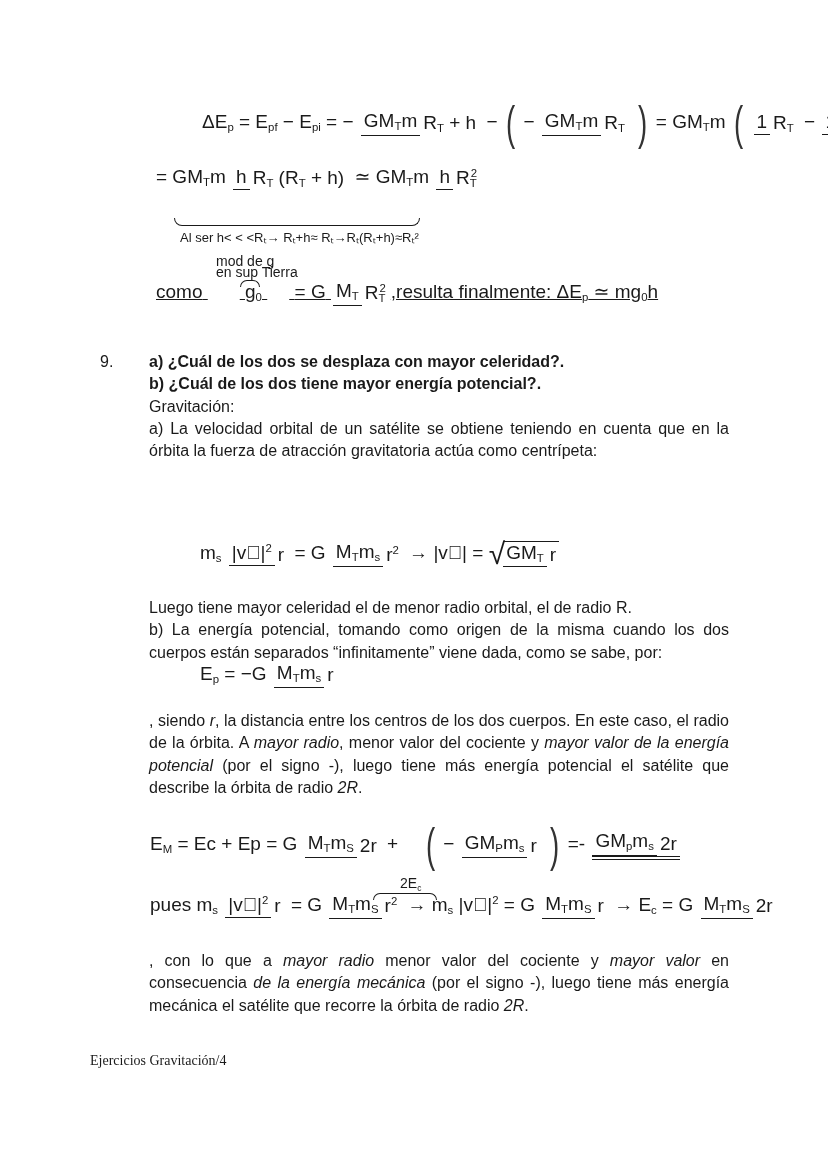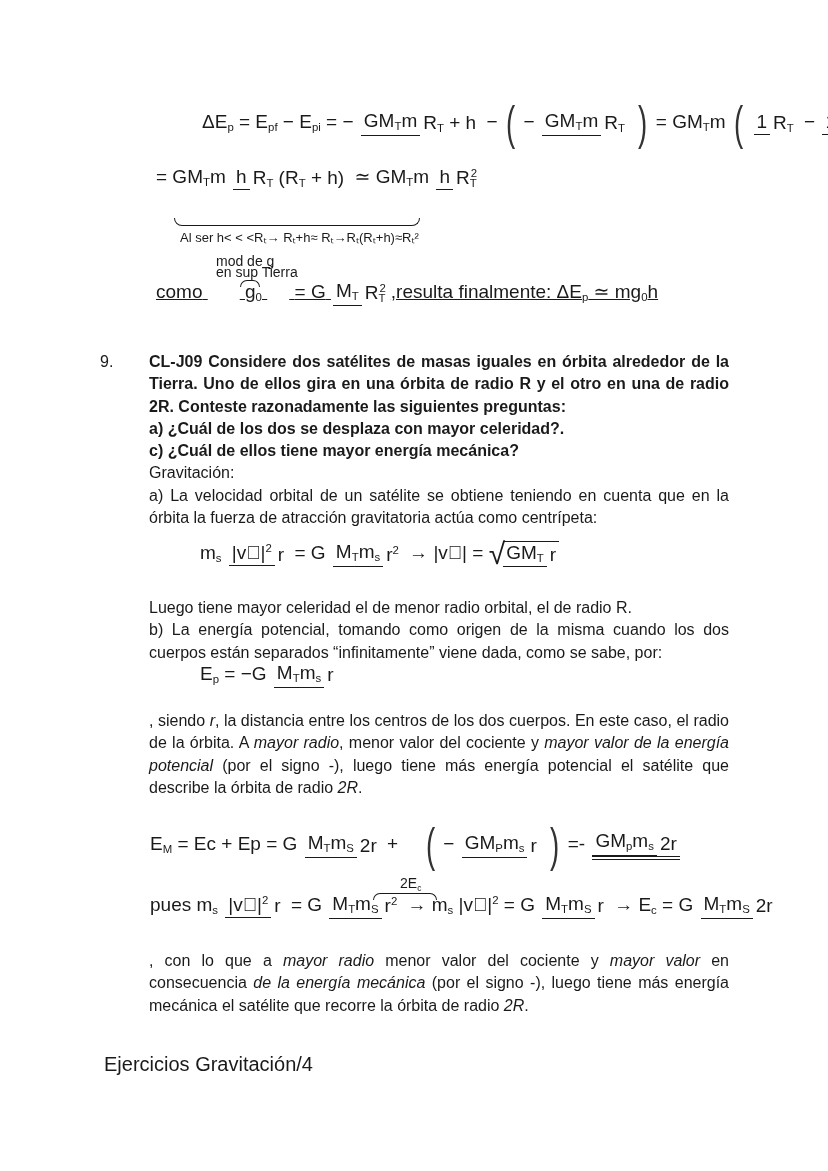--- a/index.html
+++ b/index.html
@@ -83,23 +83,22 @@
   <span style="display:inline-block; width:22px;"></span>
   <span>= G</span>
   <span class="frac">
     <span class="num"><span>M</span><sub>T</sub></span>
     <span class="den"><span>R</span><sub>T</sub><sup style="margin-left:-6px;">2</sup></span>
   </span><span>,resulta finalmente: ΔE</span><sub>p</sub><span> ≃ mg</span><sub>0</sub><span>h</span>
 </div>
 
 <div class="abs txt" style="left:100px; top:351px;">9.</div>
 <div class="abs txt" style="left:149px; top:351px; width:580px;">
-  <div class="bold just">CL-J09  Considere dos satélites de masas iguales en órbita alrededor de la Tierra. Uno de ellos gira en una órbita de radio R y el otro en una de radio 2R. Conteste razonadamente las siguientes preguntas:</div>
   <div class="bold">a) ¿Cuál de los dos se desplaza con mayor celeridad?.</div>
-  <div class="bold">c) ¿Cuál de ellos tiene mayor energía mecánica?</div>
+  <div class="bold">b) ¿Cuál de los dos tiene mayor energía potencial?.</div>
   <div>Gravitación:</div>
   <div class="just">a) La velocidad orbital de un satélite se obtiene teniendo en cuenta que en la órbita la fuerza de atracción gravitatoria actúa como centrípeta:</div>
 </div>
 
 <div class="abs eq" style="left:200px; top:537px;">
   <span>m</span><sub>s</sub>
   <span class="frac">
     <span class="num"><span>|v⃗|</span><sup>2</sup></span>
     <span class="den"><span>r</span></span>
   </span>
@@ -183,13 +182,13 @@
   <span class="frac">
     <span class="num"><span>M</span><sub>T</sub><span>m</span><sub>S</sub></span>
     <span class="den"><span>2r</span></span>
   </span>
 </div>
 
 <div class="abs txt just" style="left:149px; top:950px; width:580px;">
   <span>, con lo que a </span><span class="it">mayor radio</span><span> menor valor del cociente y </span><span class="it">mayor valor</span><span> en consecuencia </span><span class="it">de la energía mecánica</span><span> (por el signo -), luego tiene más energía mecánica el satélite que recorre la órbita de  radio </span><span class="it">2R</span><span>.</span>
 </div>
 
-<div class="abs" style="left:104px; top:1053px; font-size:20px;">Ejercicios Gravitación/4</div>
+<div class="abs" style="left:90px; top:1053px; font-size:14px;font-family:Liberation Serif, serif;">Ejercicios Gravitación/4</div>
 
 </body></html>

